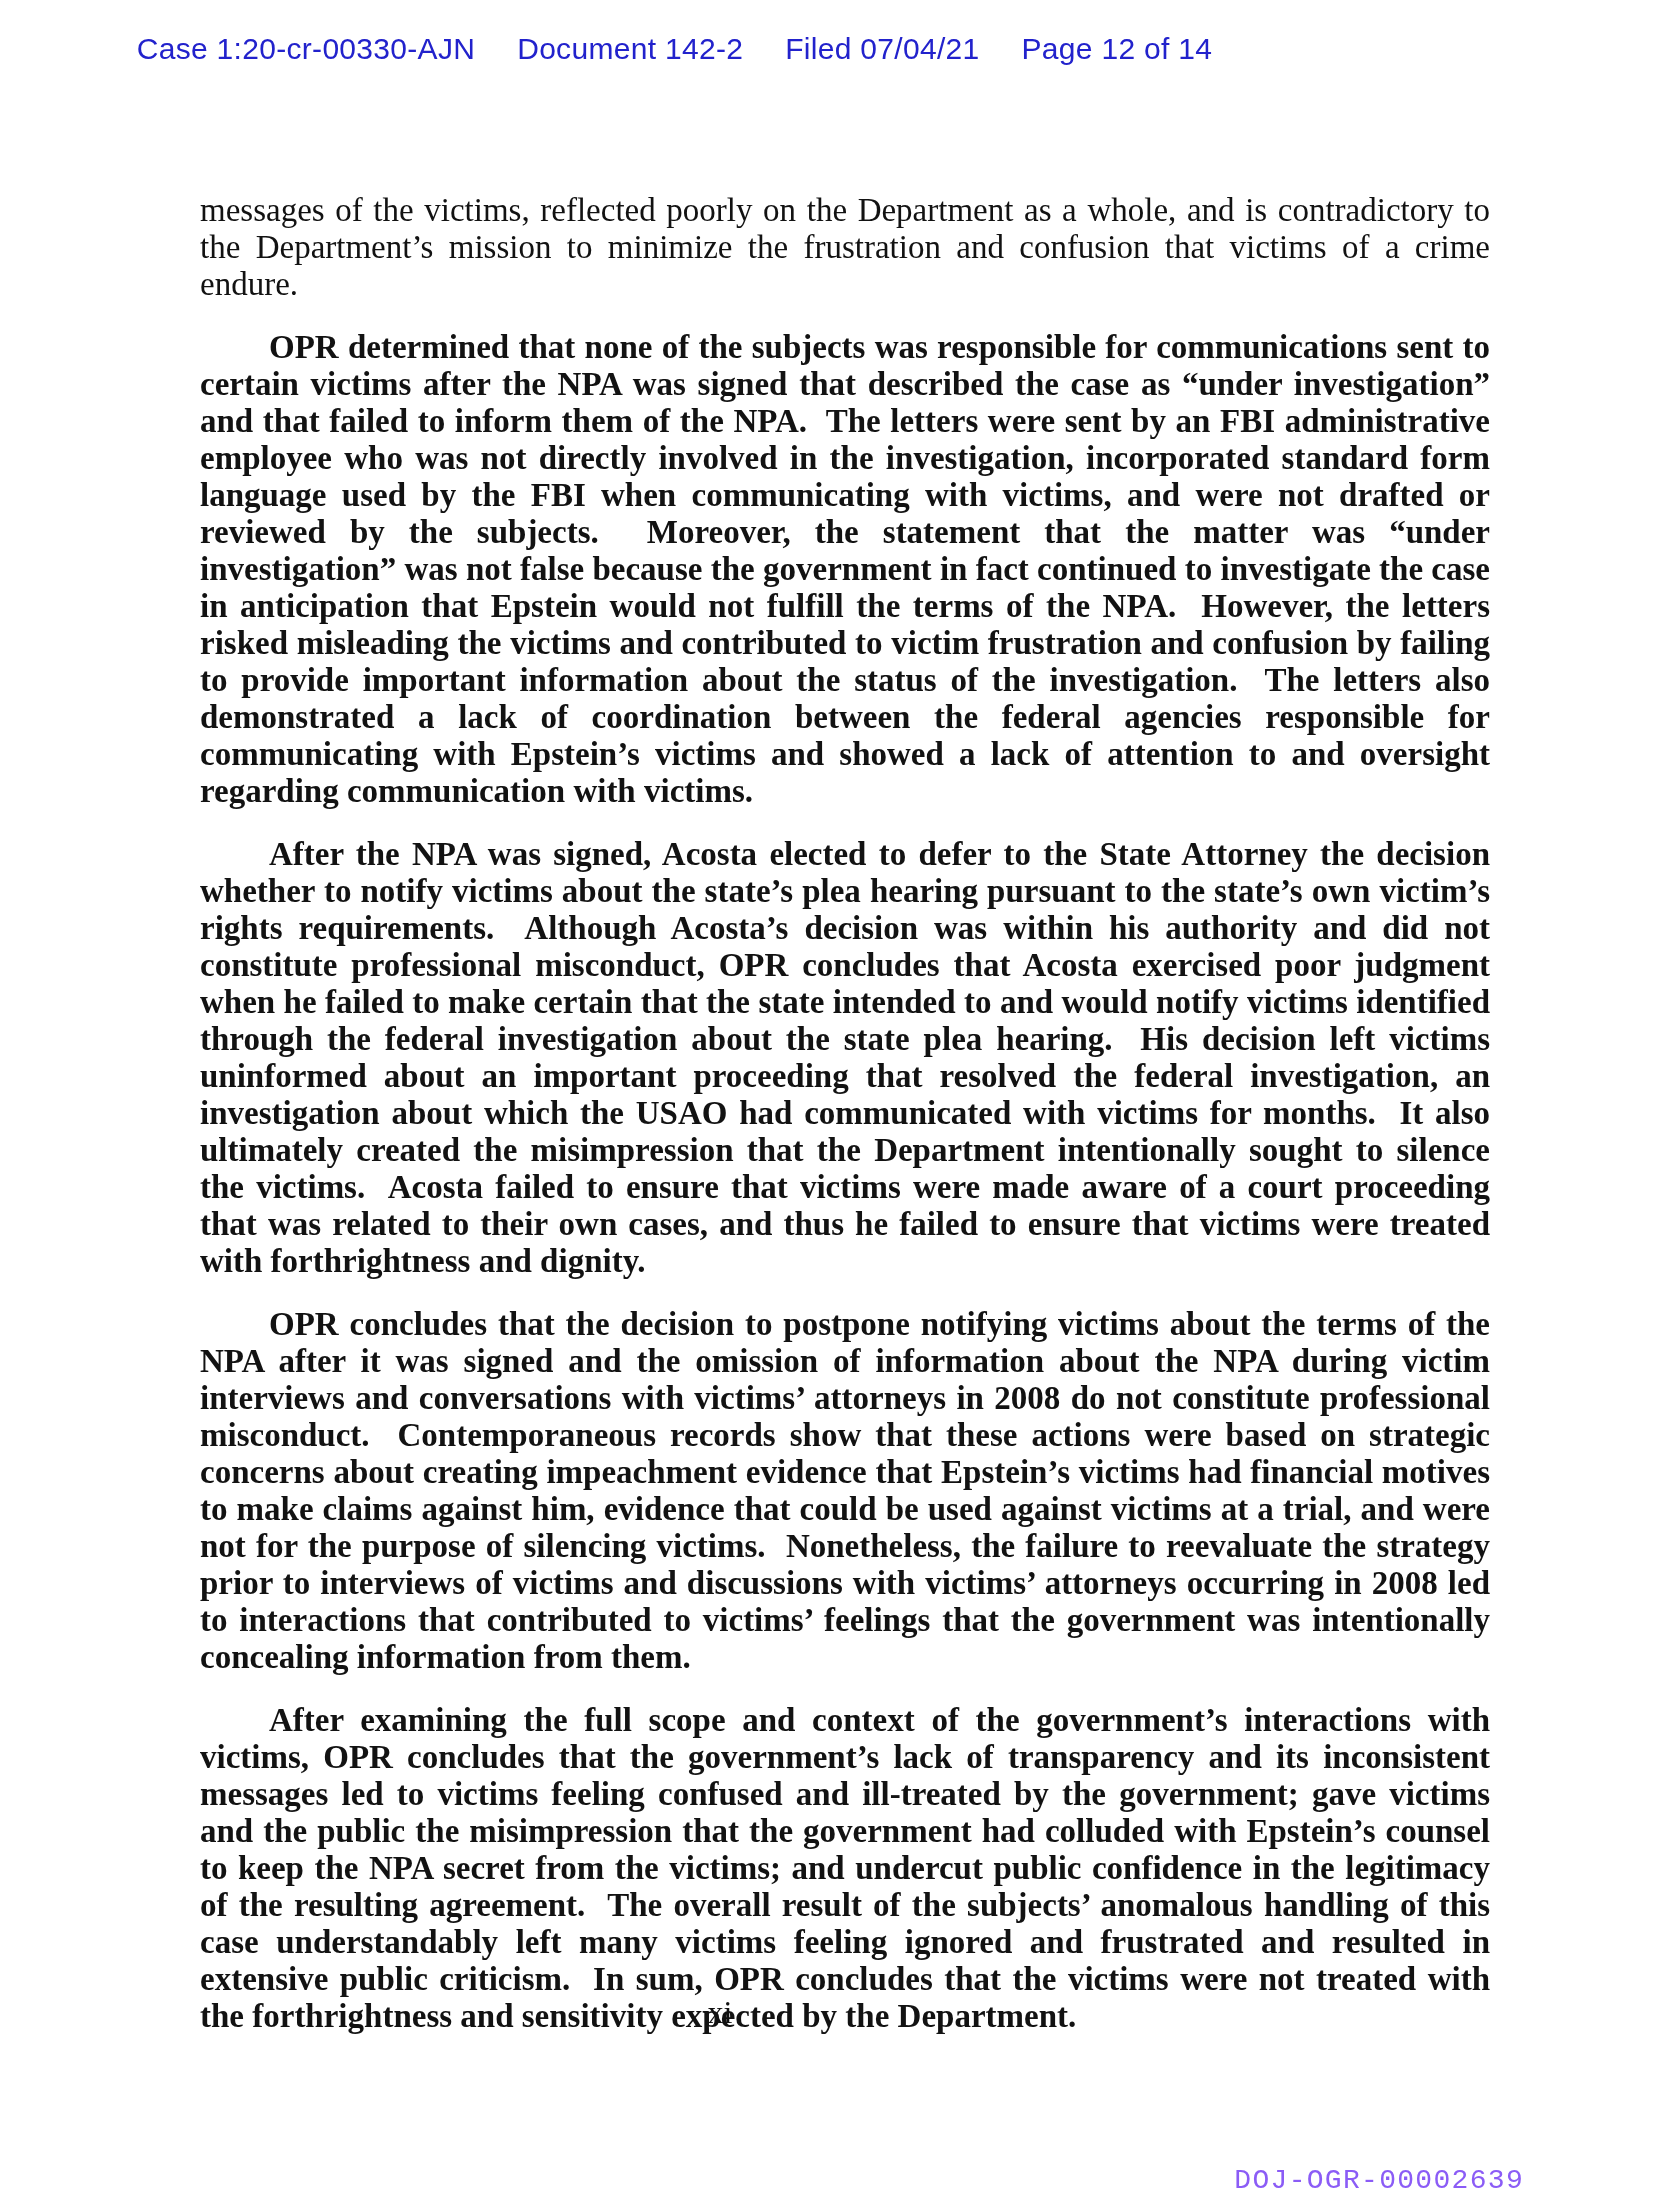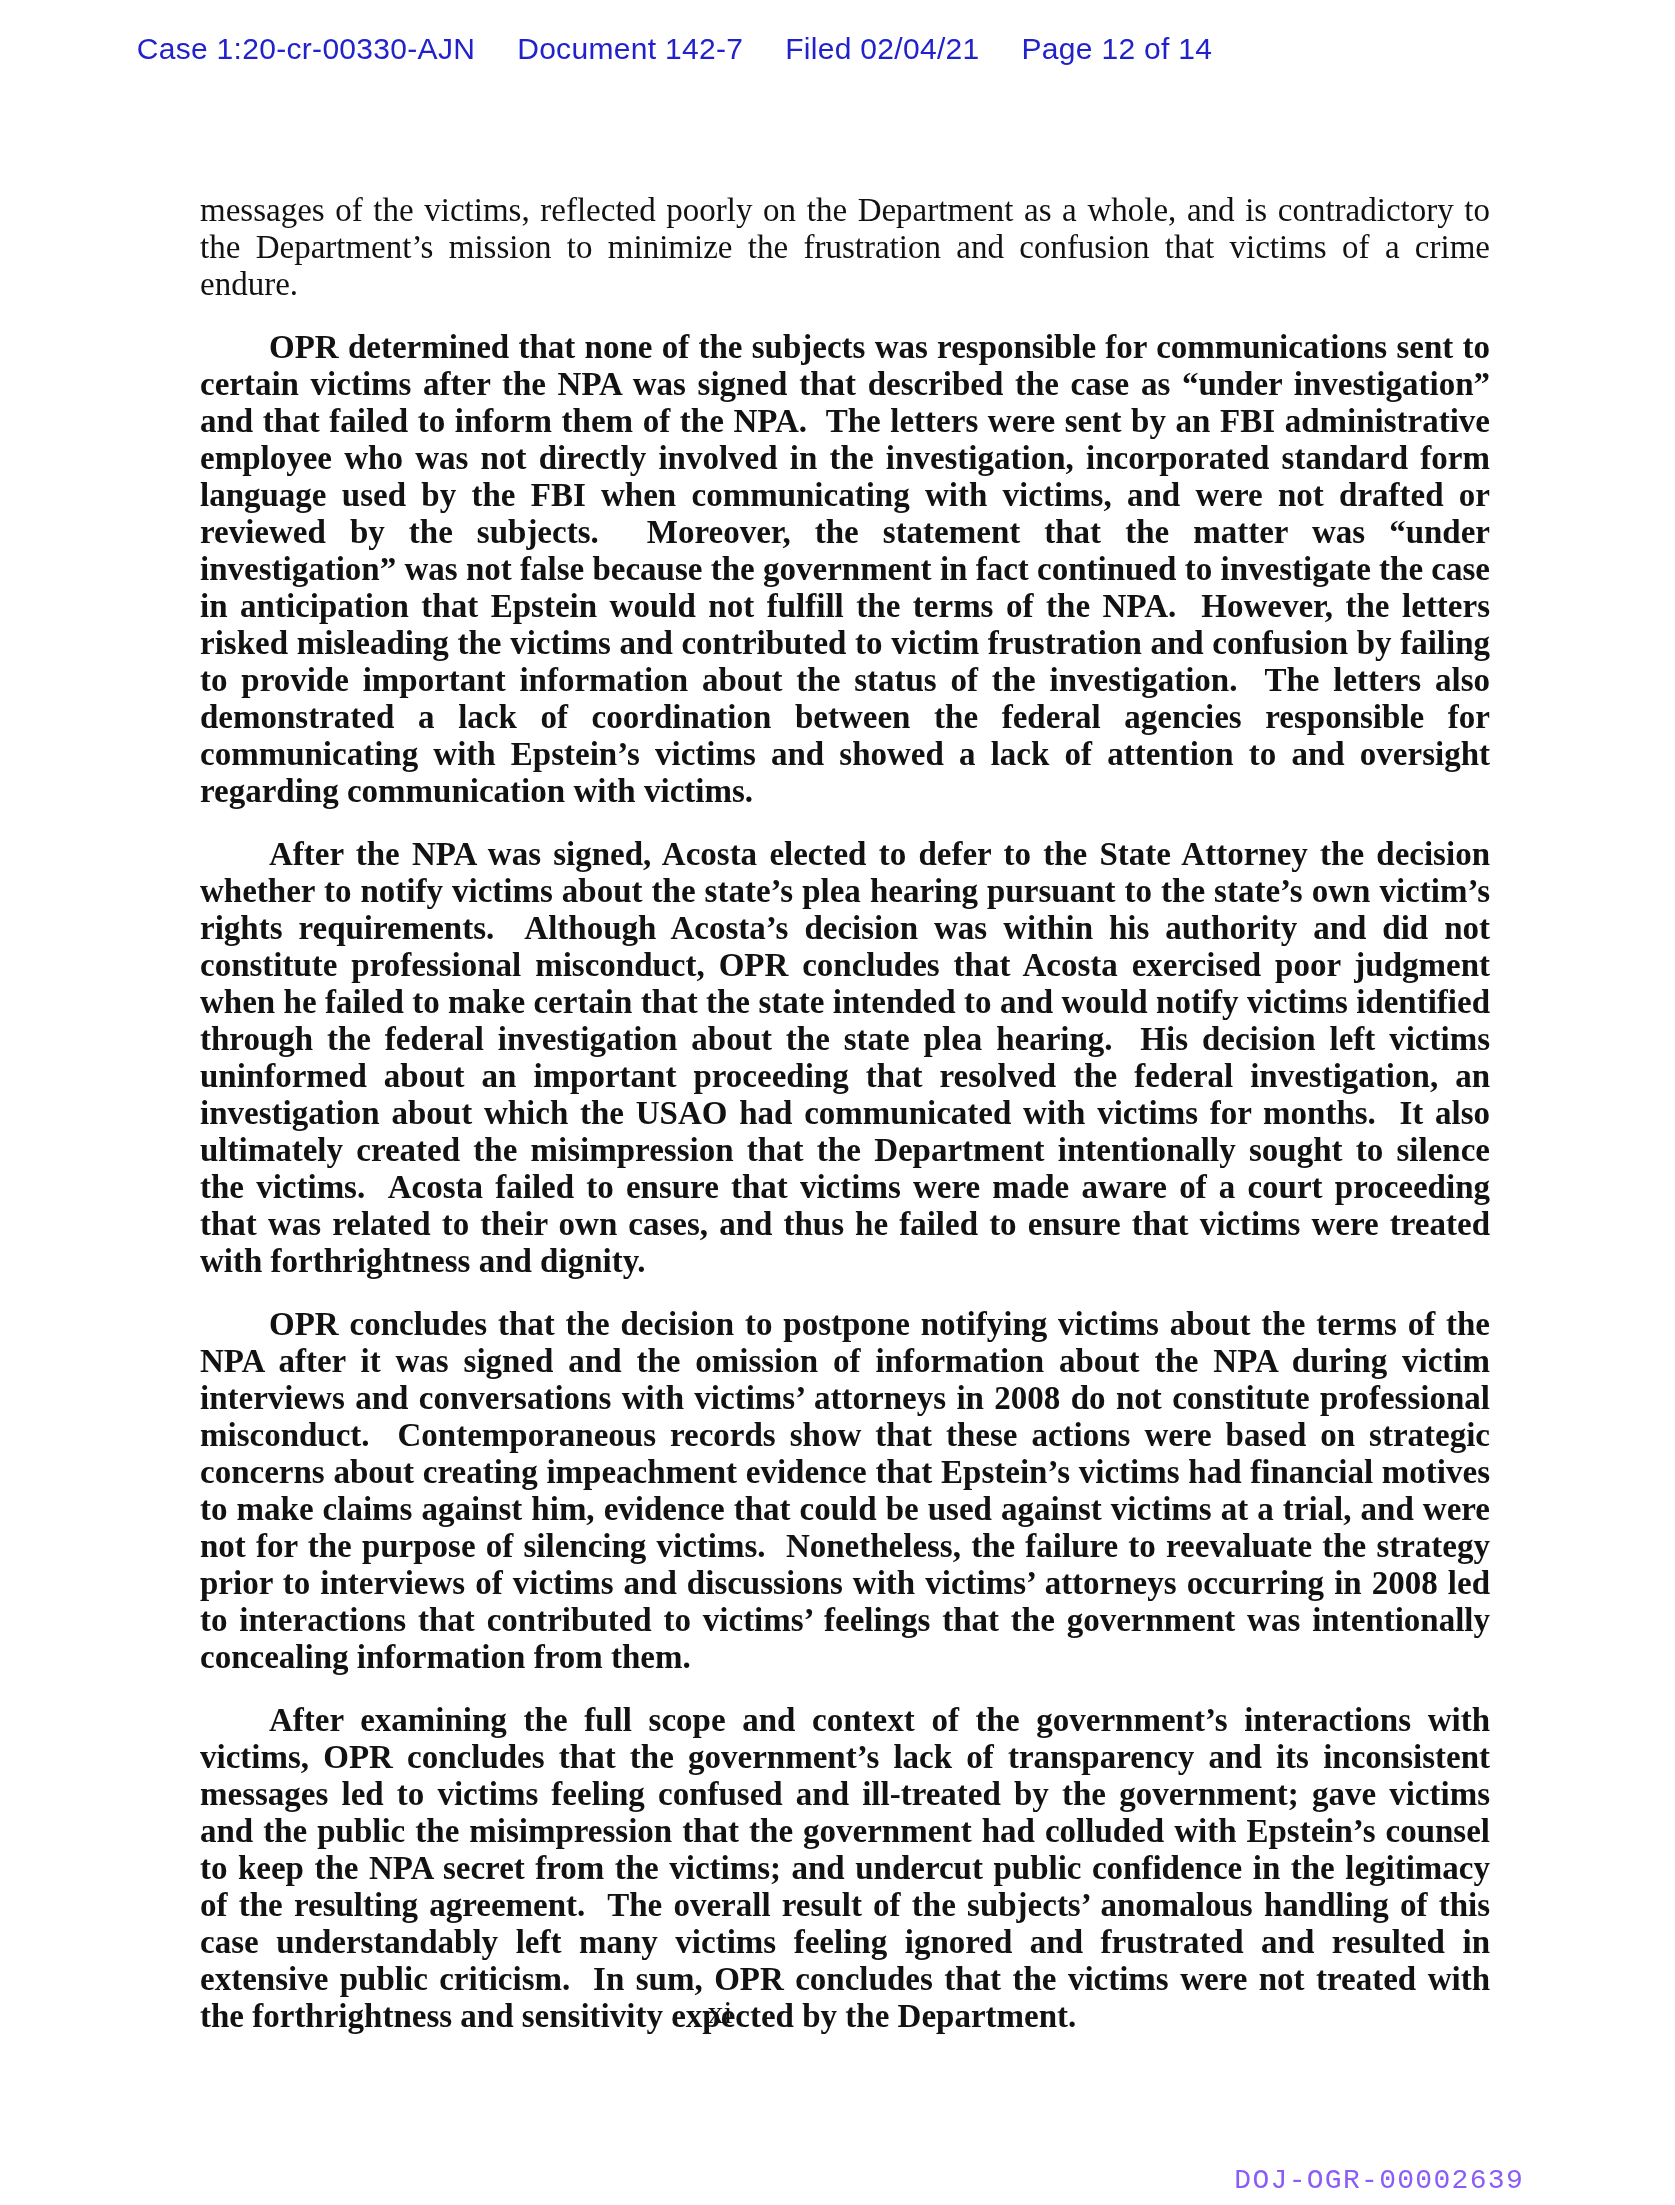--- a/index.html
+++ b/index.html
@@ -56,22 +56,22 @@
     font-size: 28px;
     letter-spacing: 1.3px;
     color: #8b5cf6;
   }
 </style>
 </head>
 <body>
 
 <div class="case-header" style="color: rgb(34, 34, 204);">
   <span>Case 1:20-cr-00330-AJN</span>
-  <span>Document 142-7</span>
-  <span>Filed 02/04/21</span>
+  <span>Document 142-2</span>
+  <span>Filed 07/04/21</span>
   <span>Page 12 of 14</span>
 </div>
 
 <div class="body-text">
   <p>messages of the victims, reflected poorly on the Department as a whole, and is contradictory to the Department’s mission to minimize the frustration and confusion that victims of a crime endure.</p>
   <p class="indented">OPR determined that none of the subjects was responsible for communications sent to certain victims after the NPA was signed that described the case as “under investigation” and that failed to inform them of the NPA.  The letters were sent by an FBI administrative employee who was not directly involved in the investigation, incorporated standard form language used by the FBI when communicating with victims, and were not drafted or reviewed by the subjects.  Moreover, the statement that the matter was “under investigation” was not false because the government in fact continued to investigate the case in anticipation that Epstein would not fulfill the terms of the NPA.  However, the letters risked misleading the victims and contributed to victim frustration and confusion by failing to provide important information about the status of the investigation.  The letters also demonstrated a lack of coordination between the federal agencies responsible for communicating with Epstein’s victims and showed a lack of attention to and oversight regarding communication with victims.</p>
   <p class="indented">After the NPA was signed, Acosta elected to defer to the State Attorney the decision whether to notify victims about the state’s plea hearing pursuant to the state’s own victim’s rights requirements.  Although Acosta’s decision was within his authority and did not constitute professional misconduct, OPR concludes that Acosta exercised poor judgment when he failed to make certain that the state intended to and would notify victims identified through the federal investigation about the state plea hearing.  His decision left victims uninformed about an important proceeding that resolved the federal investigation, an investigation about which the USAO had communicated with victims for months.  It also ultimately created the misimpression that the Department intentionally sought to silence the victims.  Acosta failed to ensure that victims were made aware of a court proceeding that was related to their own cases, and thus he failed to ensure that victims were treated with forthrightness and dignity.</p>
   <p class="indented">OPR concludes that the decision to postpone notifying victims about the terms of the NPA after it was signed and the omission of information about the NPA during victim interviews and conversations with victims’ attorneys in 2008 do not constitute professional misconduct.  Contemporaneous records show that these actions were based on strategic concerns about creating impeachment evidence that Epstein’s victims had financial motives to make claims against him, evidence that could be used against victims at a trial, and were not for the purpose of silencing victims.  Nonetheless, the failure to reevaluate the strategy prior to interviews of victims and discussions with victims’ attorneys occurring in 2008 led to interactions that contributed to victims’ feelings that the government was intentionally concealing information from them.</p>
   <p class="indented">After examining the full scope and context of the government’s interactions with victims, OPR concludes that the government’s lack of transparency and its inconsistent messages led to victims feeling confused and ill-treated by the government; gave victims and the public the misimpression that the government had colluded with Epstein’s counsel to keep the NPA secret from the victims; and undercut public confidence in the legitimacy of the resulting agreement.  The overall result of the subjects’ anomalous handling of this case understandably left many victims feeling ignored and frustrated and resulted in extensive public criticism.  In sum, OPR concludes that the victims were not treated with the forthrightness and sensitivity expected by the Department.</p>
 </div>

